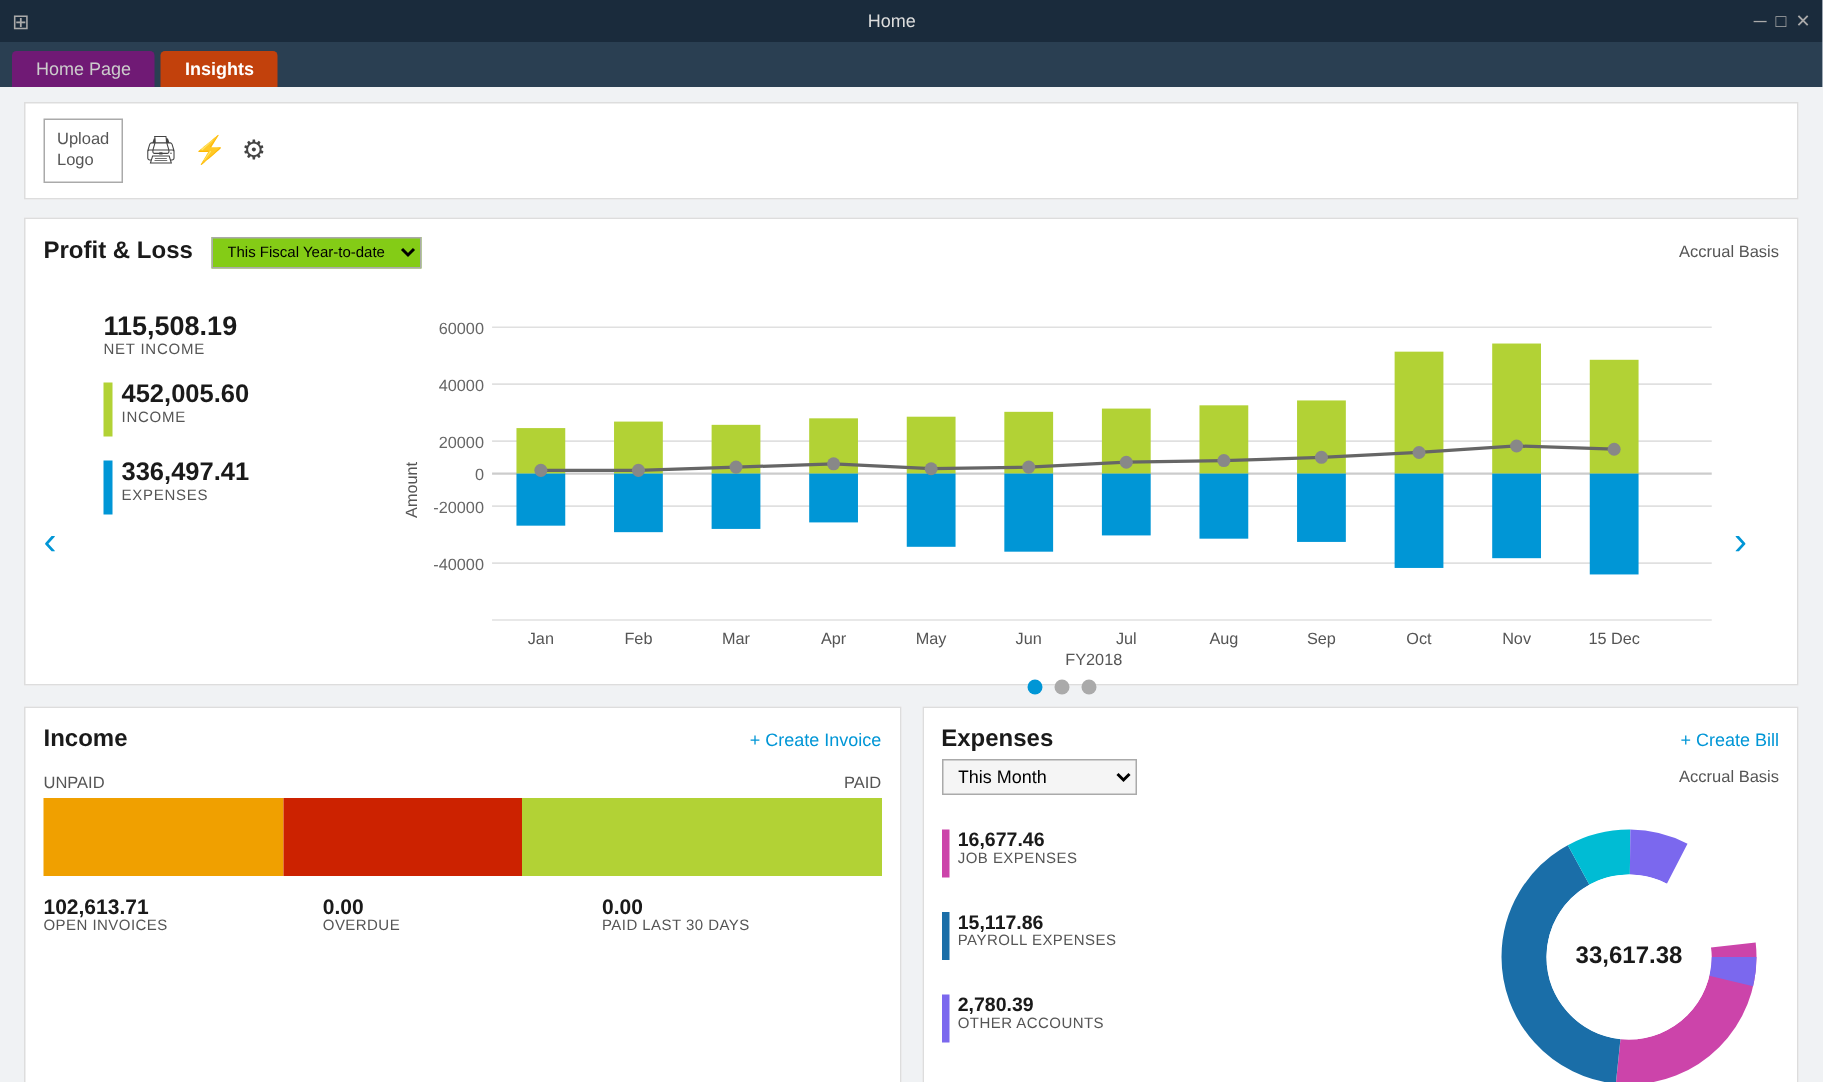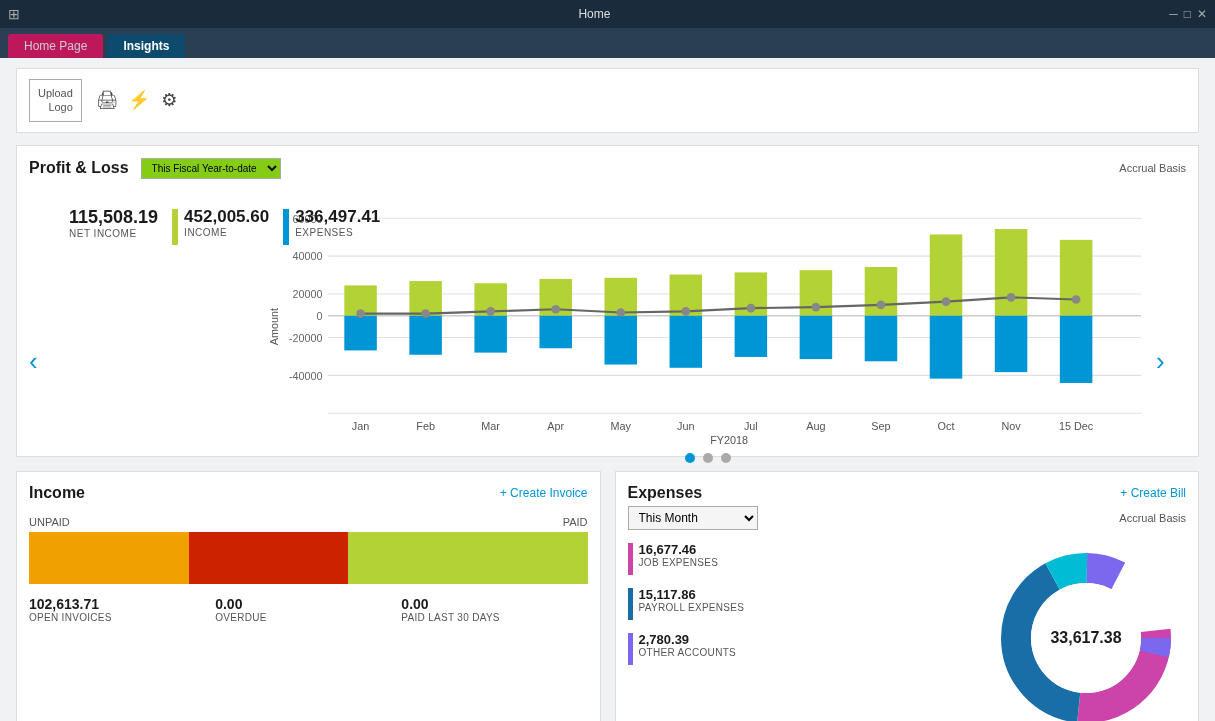--- a/index.html
+++ b/index.html
@@ -29,24 +29,24 @@
       align-items: flex-end;
       padding: 0 8px;
       gap: 4px;
     }
     .tab {
       padding: 5px 16px;
       font-size: 12px;
       cursor: pointer;
       border-radius: 3px 3px 0 0;
       color: #ccc;
-      background: #be185d;
+      background: #701a75;
     }
     .tab.active {
-      background: #0c4a6e;
+      background: #c2410c;
       color: #fff;
       font-weight: bold;
     }
 
     
     .main-content {
       background: #f0f2f4;
       height: calc(721px - 58px);
       overflow-y: auto;
       padding: 10px 16px;
@@ -61,21 +61,21 @@
       padding: 10px 12px;
       border: 1px solid #ddd;
     }
     .upload-logo-btn {
       border: 1px solid #aaa;
       padding: 6px 8px;
       font-size: 11px;
       color: #555;
       cursor: pointer;
       margin-right: 14px;
-      text-align: right;
+      text-align: left;
       line-height: 1.3;
       min-width: 52px;
     }
     .company-info { flex: 1; }
     .company-name { font-size: 20px; font-weight: bold; color: #1a1a1a; }
     .company-date { font-size: 12px; color: #555; }
     .header-icons { display: flex; gap: 10px; }
     .header-icon-btn { font-size: 18px; color: #444; cursor: pointer; }
 
     
@@ -99,21 +99,21 @@
       background: #84cc16;
       cursor: pointer;
     }
     .accrual-label { margin-left: auto; font-size: 11px; color: #555; }
 
     .pl-body { display: flex; gap: 0; }
     .pl-summary {
       width: 200px;
       padding: 20px 10px;
       display: flex;
-      flex-direction: row;
+      flex-direction: column;
       gap: 14px;
       position: relative;
     }
     .pl-nav-arrow {
       position: absolute;
       top: 50%;
       transform: translateY(-50%);
       font-size: 22px;
       color: #0096d6;
       cursor: pointer;
@@ -178,21 +178,21 @@
       padding: 3px 6px;
       font-size: 12px;
       background: #f5f5f5;
       cursor: pointer;
       min-width: 130px;
     }
     .expenses-accrual { margin-left: auto; font-size: 11px; color: #555; }
 
     .expenses-body { display: flex; gap: 14px; }
     .expenses-list { flex: 1; display: flex; flex-direction: column; gap: 12px; padding-top: 4px; }
-    .expense-item { display: flex; align-items: flex-start; gap: 6px; }
+    .expense-item { display: flex; align-items: flex-start; gap: 6px; margin-top: 10px; }
     .expense-color-bar { width: 5px; height: 32px; margin-top: 1px; }
     .expense-value { font-size: 13px; font-weight: bold; color: #1a1a1a; }
     .expense-label { font-size: 10px; color: #555; letter-spacing: 0.3px; }
 
     
     .donut-container { width: 200px; height: 200px; position: relative; }
     .donut-center-text {
       position: absolute;
       top: 50%; left: 50%;
       transform: translate(-50%, -50%);

